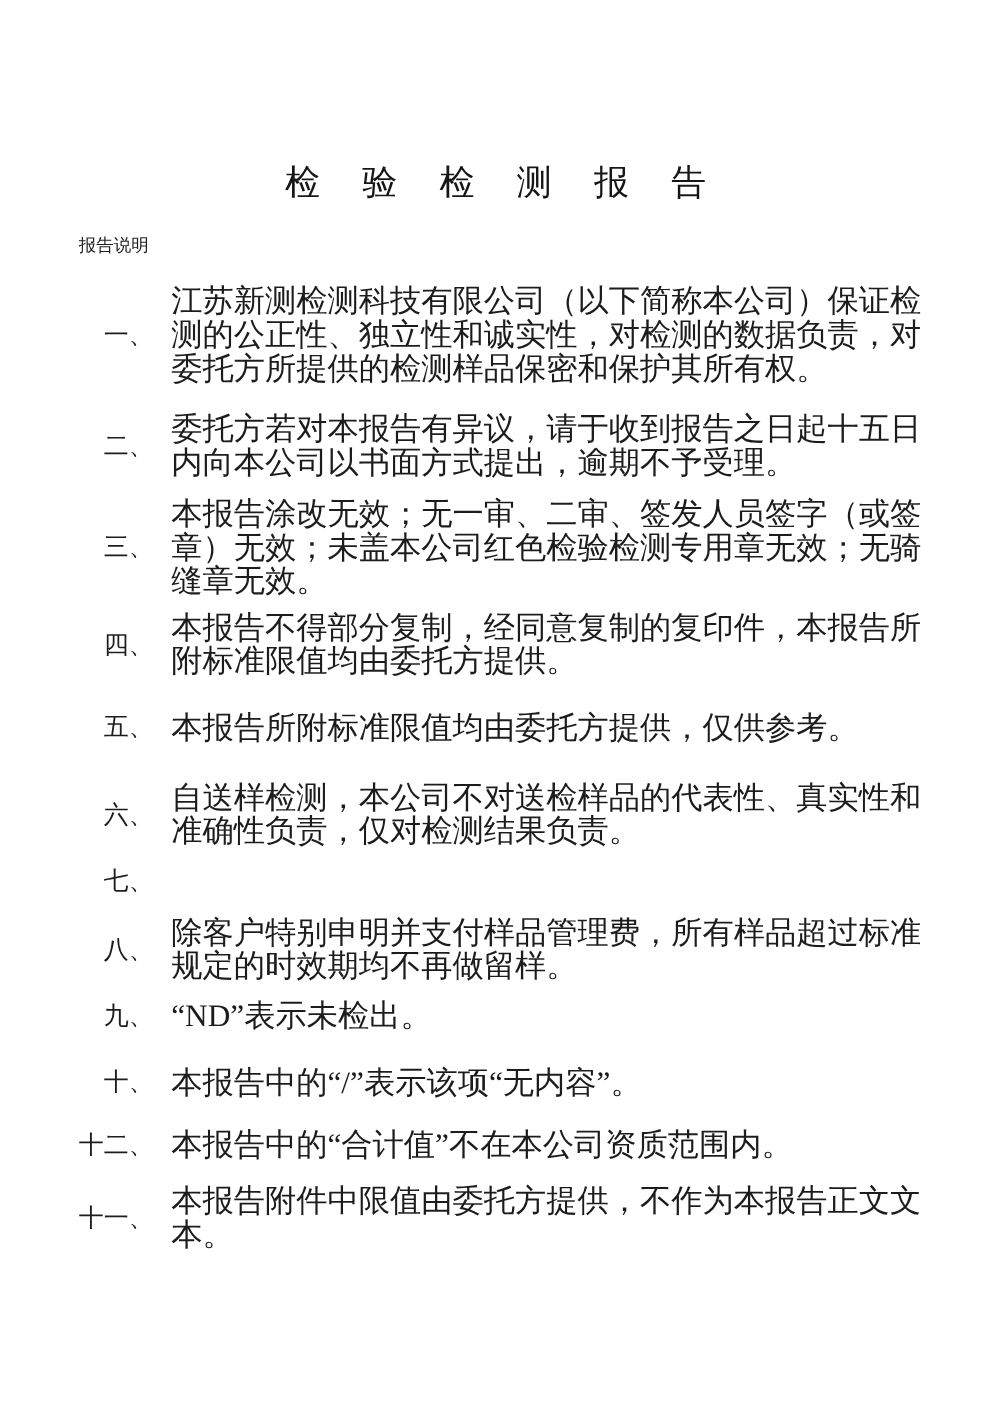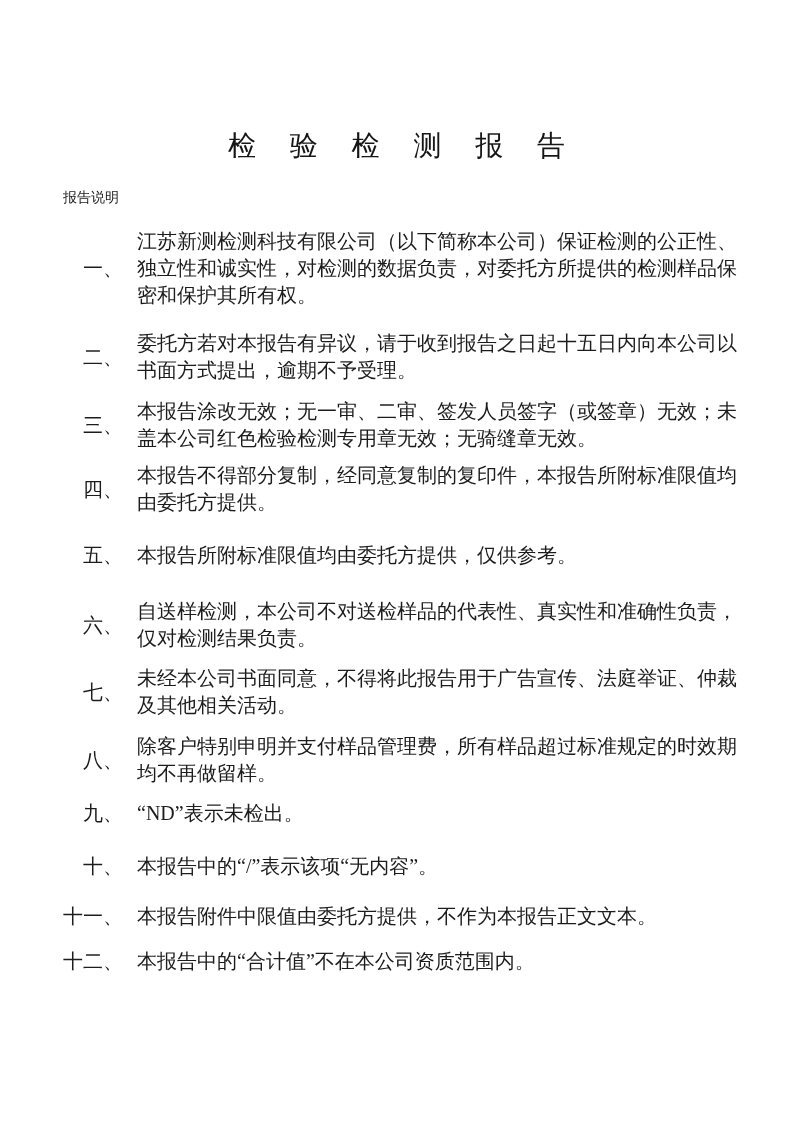--- a/index.html
+++ b/index.html
@@ -46,21 +46,21 @@
   .note-num {
     flex: 0 0 60px;
     text-align: right;
     font-size: 20px;
     line-height: 27px;
     white-space: nowrap;
   }
   .note-text {
     margin-left: 14px;
     width: 600px;
-    font-size: 20px;
+    font-size: 25px;
     line-height: 27px;
   }
   
   .note:nth-child(1)  { margin-bottom: 21px; }
   .note:nth-child(2)  { margin-bottom: 14px; }
   .note:nth-child(3)  { margin-bottom: 10px; }
   .note:nth-child(4)  { margin-bottom: 26px; }
   .note:nth-child(5)  { margin-bottom: 29px; }
   .note:nth-child(6)  { margin-bottom: 13px; }
   .note:nth-child(7)  { margin-bottom: 14px; }
@@ -97,36 +97,35 @@
     <div class="note">
       <div class="note-num">五、</div>
       <div class="note-text">本报告所附标准限值均由委托方提供，仅供参考。</div>
     </div>
     <div class="note">
       <div class="note-num">六、</div>
       <div class="note-text">自送样检测，本公司不对送检样品的代表性、真实性和准确性负责，仅对检测结果负责。</div>
     </div>
     <div class="note">
       <div class="note-num">七、</div>
-      <div class="note-text">未经本公司书面同意，不得将此报告用于广告宣传、法庭举证、仲裁及其他相关活动。</div>
     </div>
     <div class="note">
       <div class="note-num">八、</div>
       <div class="note-text">除客户特别申明并支付样品管理费，所有样品超过标准规定的时效期均不再做留样。</div>
     </div>
     <div class="note">
       <div class="note-num">九、</div>
       <div class="note-text">“ND”表示未检出。</div>
     </div>
     <div class="note">
       <div class="note-num">十、</div>
       <div class="note-text">本报告中的“/”表示该项“无内容”。</div>
     </div>
     <div class="note">
+      <div class="note-num">十二、</div>
+      <div class="note-text">本报告中的“合计值”不在本公司资质范围内。</div>
+    </div>
+    <div class="note">
       <div class="note-num">十一、</div>
       <div class="note-text">本报告附件中限值由委托方提供，不作为本报告正文文本。</div>
-    </div>
-    <div class="note">
-      <div class="note-num">十二、</div>
-      <div class="note-text">本报告中的“合计值”不在本公司资质范围内。</div>
     </div>
   </div>
 </div>
 
 </body></html>

